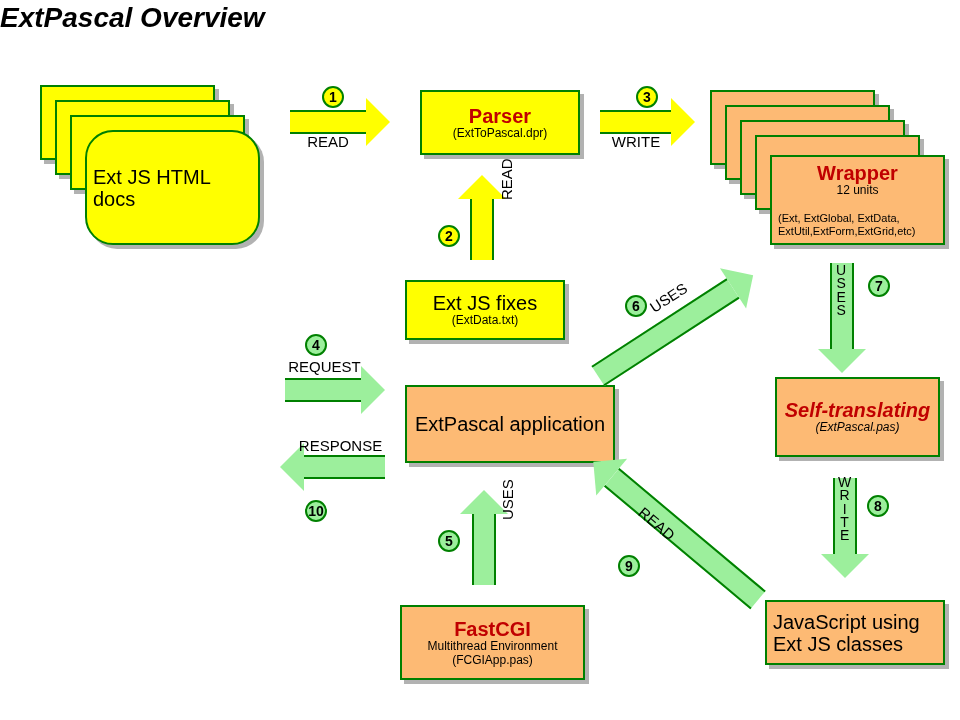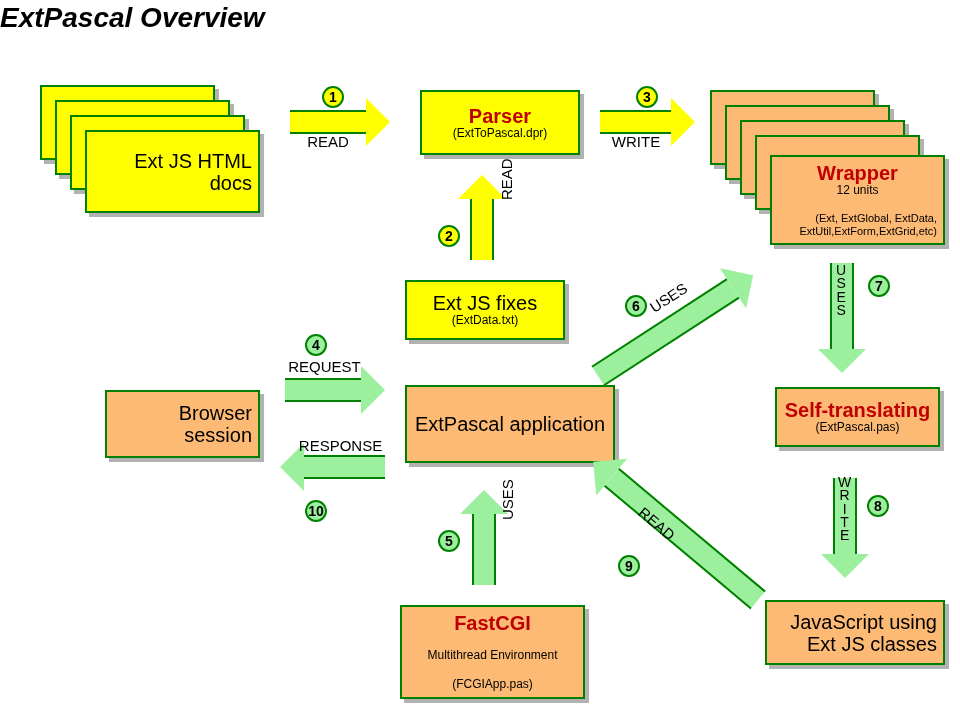--- a/index.html
+++ b/index.html
@@ -6,21 +6,21 @@
   body { width:960px; height:720px; font-family: Arial, Helvetica, sans-serif; background:#ffffff; position:relative; }
   .stage { position:absolute; inset:0; }
 
   .title {
     position:absolute; left:0; right:0; top:2px; text-align:left;
     font-size:28px; font-weight:bold; font-style:italic;
   }
 
   .box {
     position:absolute; border:2px solid #008000;
-    text-align:right; display:flex; flex-direction:column;
+    text-align:left; display:flex; flex-direction:column;
     align-items:center; justify-content:center;
     box-sizing:border-box; padding:4px 6px;
     font-size:20px;
     box-shadow: 4px 4px 0 rgba(0,0,0,0.3);
   }
   .box .head { font-weight:bold; color:#c00000; font-size:20px; line-height:1.1;}
   .box .sub  { font-size:12px; line-height:1.15; }
   .box.plain .head { color:#000; font-weight:normal; font-size:20px; }
   .yellow { background:#ffff00; }
   .green  { background:#fdba74; }
@@ -72,21 +72,21 @@
 </head>
 <body>
 
 <div class="stage">
 
   <div class="title">ExtPascal Overview</div>
 
   <div class="stack yellow" style="left:40px; top:85px;  width:175px; height:75px;"></div>
   <div class="stack yellow" style="left:55px; top:100px; width:175px; height:75px;"></div>
   <div class="stack yellow" style="left:70px; top:115px; width:175px; height:75px;"></div>
-  <div class="box yellow plain" style="left:85px; top:130px; width:175px; height:83px;">
+  <div class="box yellow plain" style="left:85px; top:130px; width:175px; height:115px;border-radius:28px;">
     <div class="head">Ext JS HTML docs</div>
   </div>
 
   <div class="box yellow" style="left:420px; top:90px; width:160px; height:65px;">
     <div class="head">Parser</div>
     <div class="sub">(ExtToPascal.dpr)</div>
   </div>
 
   <div class="stack green" style="left:710px; top:90px;  width:165px; height:75px;"></div>
   <div class="stack green" style="left:725px; top:105px; width:165px; height:75px;"></div>
@@ -96,34 +96,31 @@
     <div class="head">Wrapper</div>
     <div class="sub">12 units</div>
     <div class="sub" style="font-size:11px;margin-top:14px;">(Ext, ExtGlobal, ExtData, ExtUtil,ExtForm,ExtGrid,etc)</div>
   </div>
 
   <div class="box yellow plain" style="left:405px; top:280px; width:160px; height:60px;">
     <div class="head">Ext JS fixes</div>
     <div class="sub">(ExtData.txt)</div>
   </div>
 
-  <div class="box green plain" style="left:105px; top:390px; width:155px; height:68px;">
-    <div class="head">Browser session</div>
-  </div>
 
   <div class="box green plain" style="left:405px; top:385px; width:210px; height:78px;">
     <div class="head">ExtPascal application</div>
   </div>
 
-  <div class="box green" style="left:775px; top:387px; width:165px; height:60px;">
+  <div class="box green" style="left:775px; top:377px; width:165px; height:80px;font-style:italic;">
     <div class="head">Self-translating</div>
     <div class="sub">(ExtPascal.pas)</div>
   </div>
 
-  <div class="box green" style="left:400px; top:605px; width:185px; height:94px;gap:15px;">
+  <div class="box green" style="left:400px; top:605px; width:185px; height:75px;">
     <div class="head">FastCGI</div>
     <div class="sub">Multithread Environment</div>
     <div class="sub">(FCGIApp.pas)</div>
   </div>
 
   <div class="box green plain" style="left:765px; top:600px; width:180px; height:65px;">
     <div class="head">JavaScript using Ext JS classes</div>
   </div>
 
   <div class="arrow-h y-fill" style="left:290px; top:110px; width:100px;">

